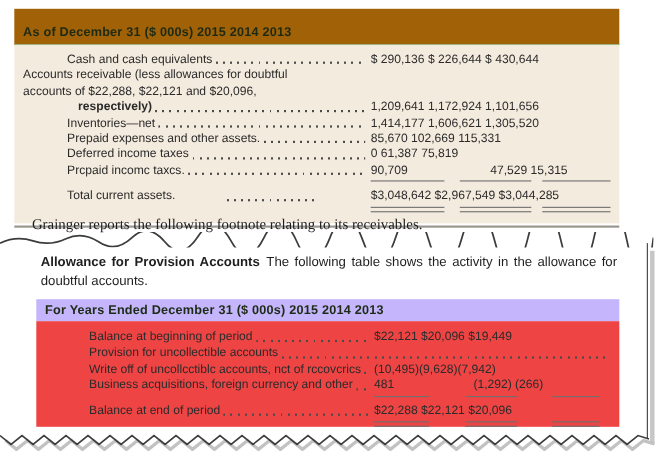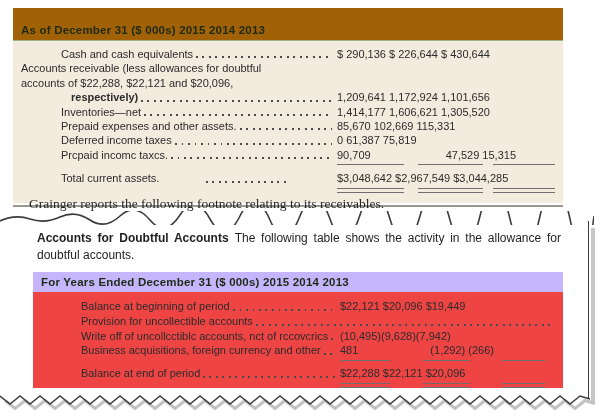--- a/index.html
+++ b/index.html
@@ -152,21 +152,21 @@
 
   <div class="narrative">Grainger reports the following footnote relating to its receivables.</div>
 
   <svg class="torn-top" viewBox="0 0 594 14" preserveAspectRatio="none">
     <path d="M0,10 Q15,3 30,8 T60,6 T90,9 T120,5 T150,9 T180,4 T210,8 T240,5 T270,9 T300,5 T330,8 T360,4 T390,8 T420,5 T450,9 T480,5 T510,8 T540,5 T570,8 T594,5" fill="none" stroke="#3c3c3c" stroke-width="1.6"></path>
   </svg>
 
   <div class="box-right-border"></div>
   <div class="box-right-shadow"></div>
 
-  <p class="fn-text"><span class="fn-bold">Accounts for Doubtful Accounts</span><span>The following table shows the activity in the allowance for doubtful accounts.</span></p>
+  <p class="fn-text"><span class="fn-bold">Allowance for Provision Accounts</span><span>The following table shows the activity in the allowance for doubtful accounts.</span></p>
 
   <div class="table2">
     <div class="t2-header">For Years Ended December 31 ($ 000s) 2015 2014 2013</div>
     <div class="t2-body">
 
       <div class="row">
         <span class="lbl">Balance at beginning of period</span>
         <span class="leader"></span>
         <span class="vals">$22,121 $20,096 $19,449</span>
       </div>

